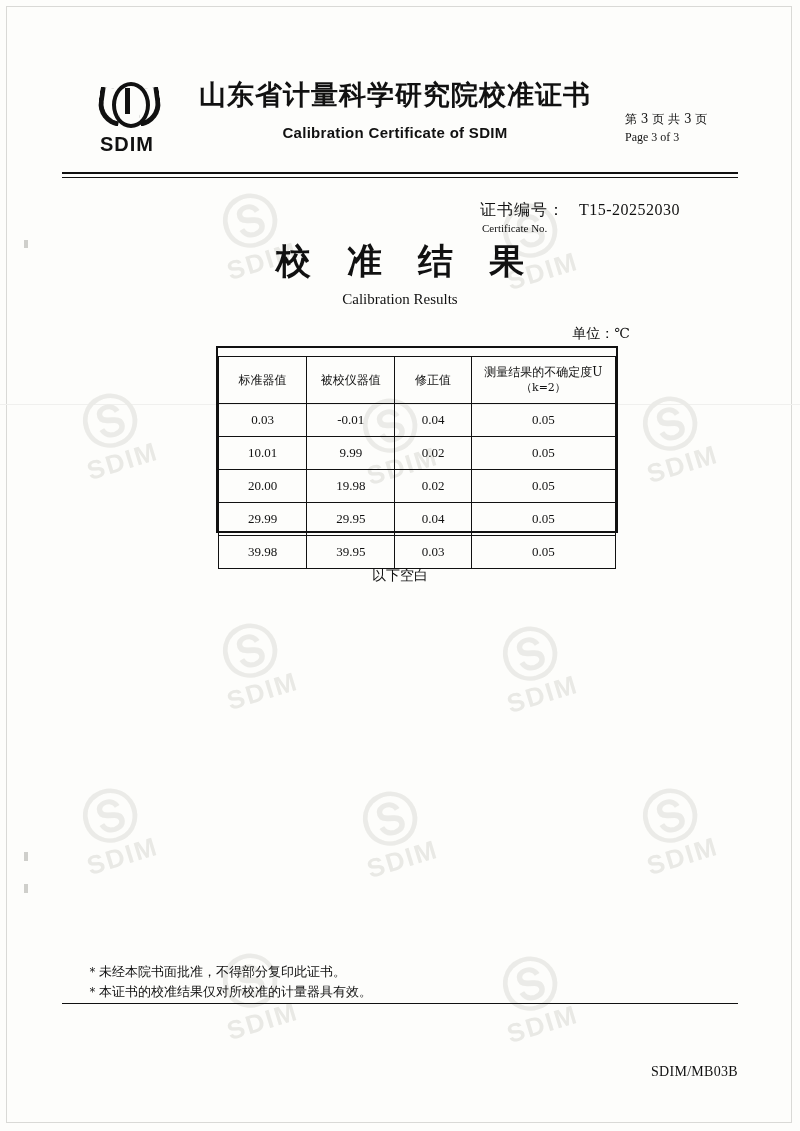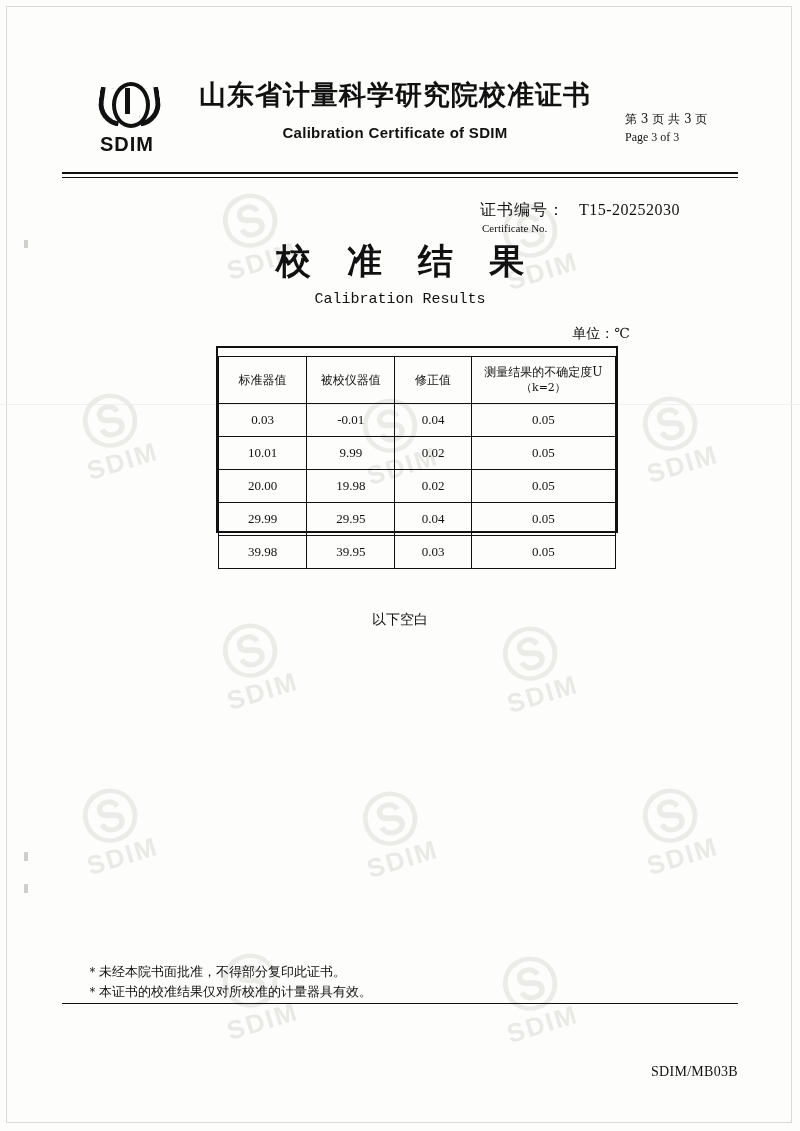--- a/index.html
+++ b/index.html
@@ -203,21 +203,21 @@
     z-index: 2;
   }
   .res-title .cn {
     font-family: "DejaVu Serif", serif;
     font-size: 35px;
     font-weight: bold;
     letter-spacing: 12px;
     text-indent: 12px;
   }
   .res-title .en {
-    font-family: Liberation Mono, monospace;
+    font-family: Liberation Serif, serif;
     font-size: 15px;
     margin-top: 6px;
   }
 
   .unit {
     position: absolute;
     top: 325px;
     right: 170px;
     font-family: "DejaVu Serif", serif;
     font-size: 14px;
@@ -283,21 +283,20 @@
   }
   .blank-note {
     position: absolute;
     top: 567px;
     left: 0;
     width: 800px;
     text-align: center;
     font-family: "DejaVu Serif", serif;
     font-size: 14px;
     z-index: 2;
-    margin-top: 44px;
   }
 
   
   .footer-rule {
     position: absolute;
     left: 62px;
     top: 1003px;
     width: 676px;
     height: 1px;
     background: #111;

